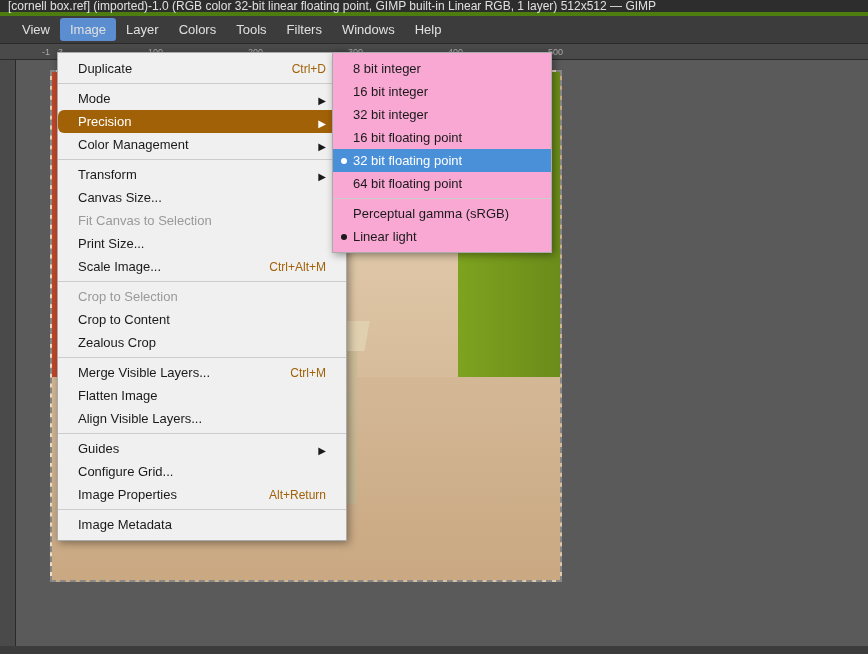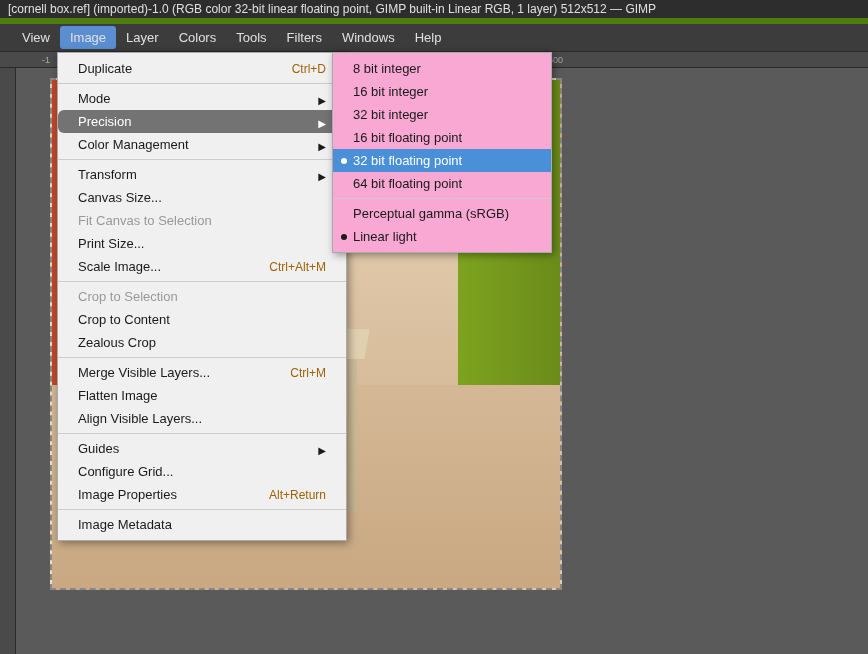--- a/index.html
+++ b/index.html
@@ -12,24 +12,24 @@
       overflow: hidden;
       position: relative;
     }
 
     
     #title-bar {
       background: #2d2d2d;
       color: #e0e0e0;
       padding: 4px 8px;
       font-size: 12px;
-      height: 24px;
+      height: 16px;
       display: flex;
       align-items: center;
-      border-bottom: 6px solid #4d7c0f;
+      border-bottom: 4px solid #4d7c0f;
     }
 
     
     #menu-bar {
       background: #3c3c3c;
       display: flex;
       align-items: center;
       height: 28px;
       padding: 0 12px;
       border-bottom: 1px solid #2a2a2a;
@@ -191,21 +191,21 @@
       padding: 4px 20px;
       color: #1a1a1a;
       cursor: pointer;
       display: flex;
       align-items: flex-end;
       justify-content: space-between;
       white-space: nowrap;
       position: relative;
     }
     .menu-entry.highlighted {
-      background: #737373;
+      background: #a16207;
       color: white;
       border-radius: 6px;
     }
     .menu-entry.disabled {
       color: #999;
       cursor: default;
     }
     .menu-entry .shortcut {
       margin-left: 20px;
       color: #a16207;

